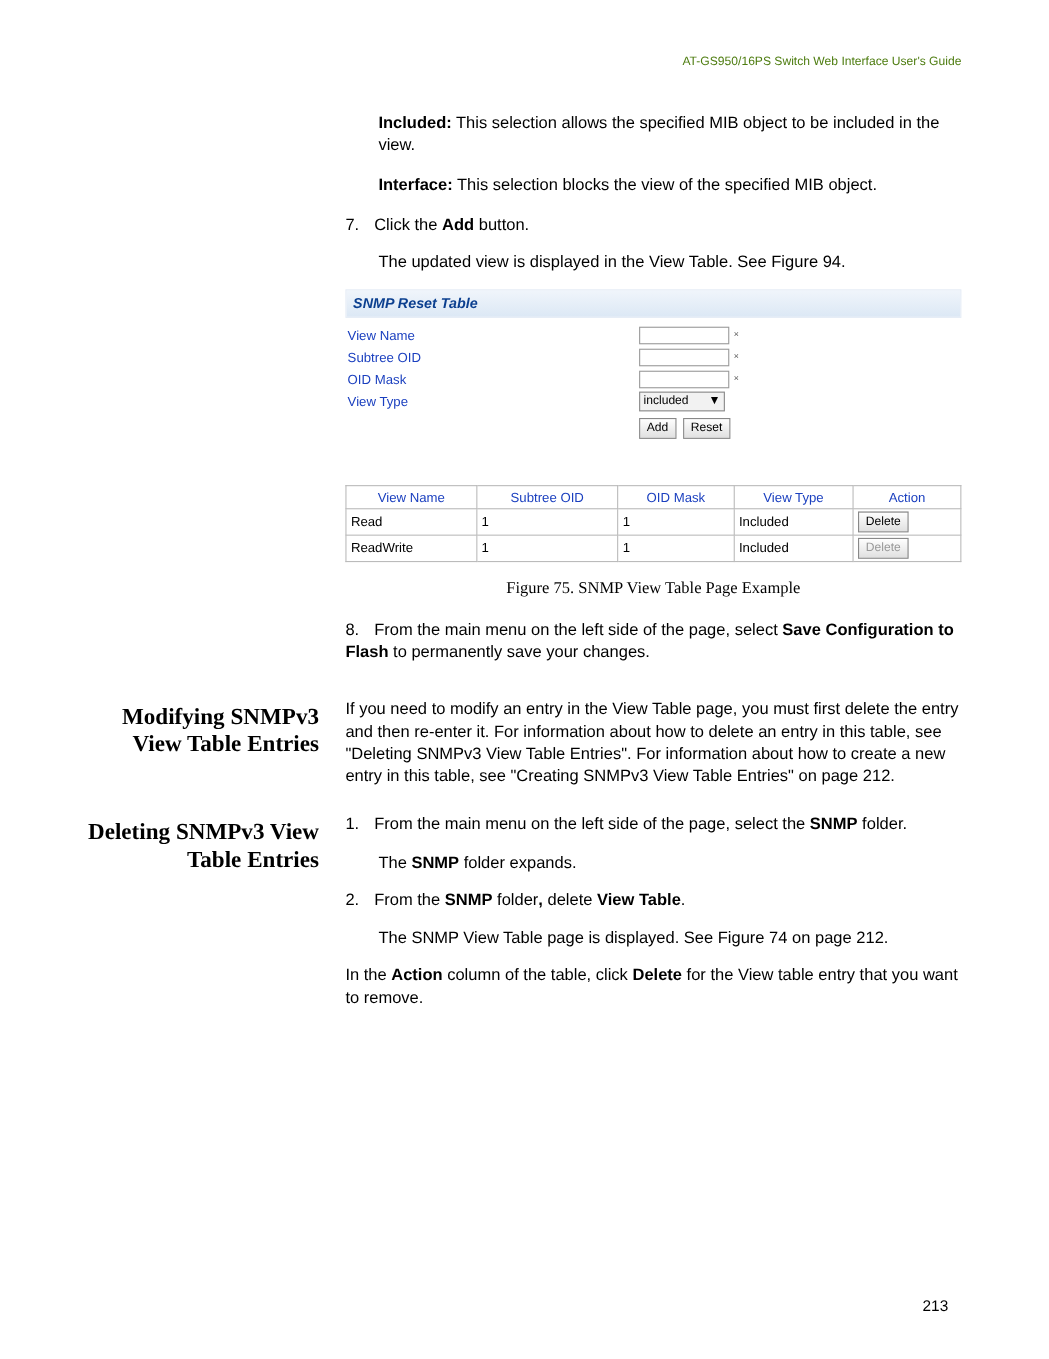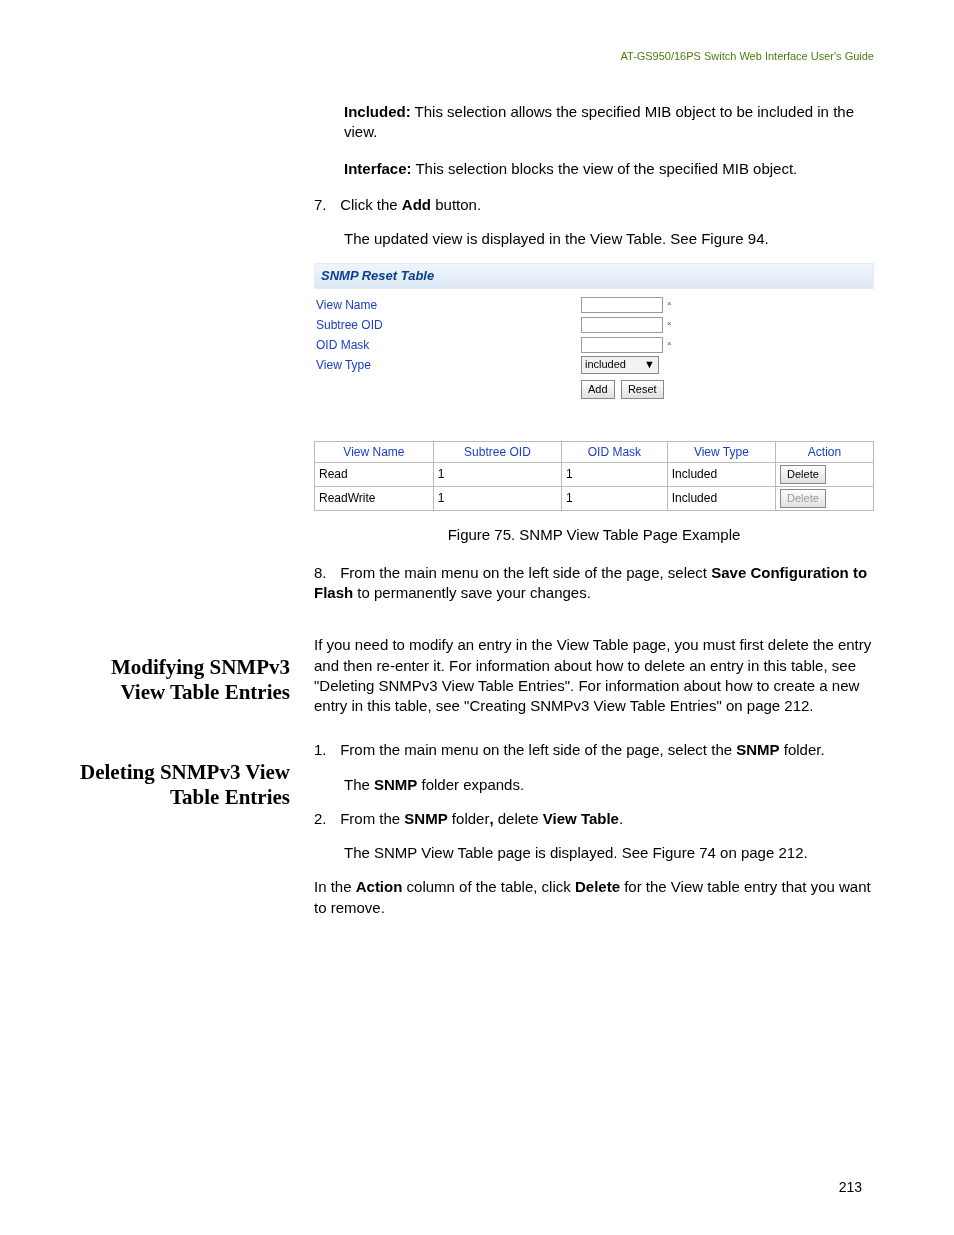--- a/index.html
+++ b/index.html
@@ -38,21 +38,21 @@
   .step { margin: 0 0 14px 0; }
   .step-num { display: inline-block; width: 22px; }
   .step-body { margin-left: 30px; margin-top: 4px; margin-bottom: 14px; }
   .bold { font-weight: bold; }
   .section-head {
     font-family: "Times New Roman", Times, serif;
     font-weight: bold;
     font-size: 21px;
     text-align: right;
     line-height: 1.2;
-    margin-top: 20px;
+    margin-top: 4px;
   }
   .figure-panel {
     border: none;
     margin: 8px 0 6px 0;
   }
   .fig-title-bar {
     background: linear-gradient(#f0f5fb,#dce8f5);
     color: #0b3f8f;
     font-style: italic;
     font-weight: bold;
@@ -104,20 +104,21 @@
   }
   .data-table td {
     border: 1px solid #bbb;
     text-align: left;
     padding: 2px 4px;
   }
   .caption {
     text-align: center;
     font-size: 15px;
     margin: 14px 0 18px 0;
+    font-family: Liberation Serif, serif;
   }
   .note-block {
     margin: 18px 0 0 38px;
     border-top: 1px solid #000;
     border-bottom: 1px solid #000;
     padding: 6px 4px 8px 4px;
     width: 500px;
   }
   .footer-num {
     position: absolute;

